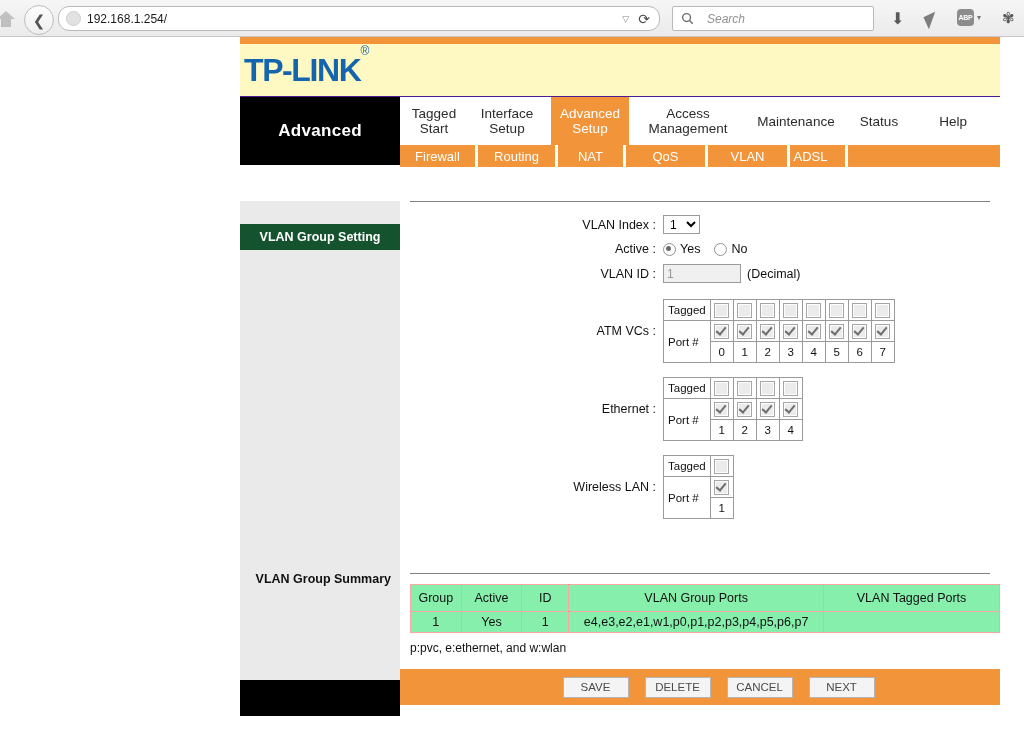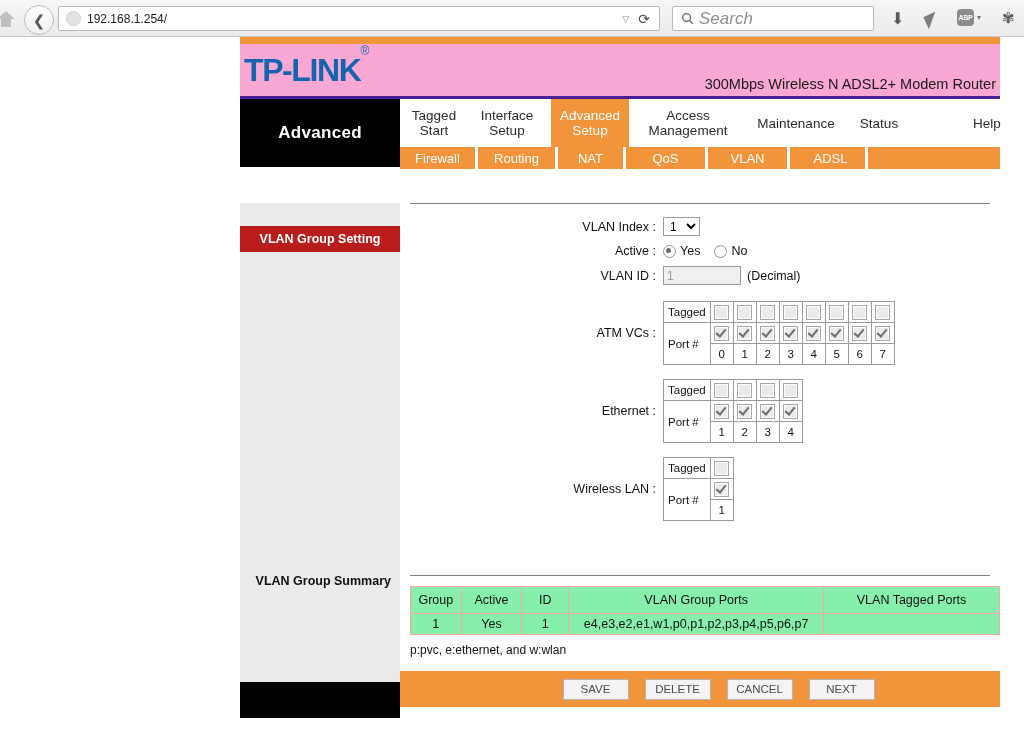--- a/index.html
+++ b/index.html
@@ -23,58 +23,58 @@
     opacity:.55;
   }
   .nav-back{
     position:absolute;left:24px;top:5px;width:28px;height:28px;
     border-radius:50%;border:1px solid #bdbdbd;
     background:linear-gradient(#fdfdfd,#efefef);
     display:flex;align-items:center;justify-content:center;
   }
   .urlbar{
     position:absolute;left:58px;top:6px;width:602px;height:25px;
-    background:#fff;border:1px solid #b9b9b9;border-radius:2px;
+    background:#fff;border:1px solid #b9b9b9;border-radius:11px;
     display:flex;align-items:center;box-sizing:border-box;
   }
   .url-favicon{
     width:13px;height:13px;border-radius:50%;
     background:#e2e2e2;border:1px solid #cfcfcf;margin-left:7px;flex:none;
   }
   .url-text{
     font-size:12px;color:#1b1b1b;margin-left:6px;flex:1;
     white-space:nowrap;overflow:hidden;
   }
   .url-drop{margin-right:9px;color:#8a8a8a;font-size:9px;}
   .url-reload{margin-right:9px;color:#4a4a4a;font-size:14px;line-height:1;}
   .searchbar{
     position:absolute;left:672px;top:6px;width:202px;height:25px;
     background:#fff;border:1px solid #b9b9b9;border-radius:2px;
     display:flex;align-items:center;box-sizing:border-box;
   }
-  .search-ph{font-size:17px;color:#8f8f8f;font-style:italic;margin-left:5px;}
+  .search-ph{font-size:12px;color:#8f8f8f;font-style:italic;margin-left:13px;}
   .tb-icon{position:absolute;top:9px;color:#5a5a5a;}
   .abp-badge{
     width:17px;height:17px;border-radius:4px;background:#8c8c8c;color:#fff;
     font-size:7px;font-weight:bold;display:flex;align-items:center;
     justify-content:center;letter-spacing:-.3px;
   }
 
   
   .page{
     position:absolute;left:0;top:37px;width:1024px;height:711px;
     background:#fff;
   }
   .router{
     position:absolute;left:240px;top:0px;width:760px;
   }
   .top-strip{height:7px;background:#f2953a;}
   .brandrow{
-    height:52px;background:#f9a8d4;position:relative;
-    border-bottom:3px solid #4c1d95;
+    height:52px;background:#fef9c3;position:relative;
+    border-bottom:1px solid #4c1d95;
   }
   .tplink-logo{
     position:absolute;left:4px;top:8px;
     font-size:32px;font-weight:bold;color:#1565ae;
     letter-spacing:-1.4px;font-family:"Liberation Sans", sans-serif;
   }
   .tplink-logo sup{font-size:12px;font-weight:normal;top:-14px;position:relative;letter-spacing:0;}
   .model{
     position:absolute;right:4px;bottom:4px;
     font-size:14.5px;color:#1a1a1a;
@@ -110,21 +110,21 @@
   }
 
   
   .body-wrap{position:relative;}
   .side{
     position:absolute;left:0;top:0;width:160px;
     background:#eaeaea;
   }
   .side-spacer{height:23px;}
   .side-hdr{
-    height:26px;background:#b91c1c;color:#fff;
+    height:26px;background:#14532d;color:#fff;
     display:flex;align-items:center;justify-content:center;
     font-size:12.5px;font-weight:bold;
   }
   .side-sum{
     position:absolute;left:0;top:367px;width:160px;height:22px;
     display:flex;align-items:center;justify-content:flex-end;
     font-size:12.5px;font-weight:bold;color:#111;
     padding-right:9px;box-sizing:border-box;
   }
   .side-foot{
@@ -254,21 +254,20 @@
 
 <div class="page">
   <div class="router">
 
     <div class="top-strip"></div>
 
     <div class="brandrow">
       <div class="tplink-logo">
         <span>TP-LINK</span><sup>®</sup>
       </div>
-      <div class="model">300Mbps Wireless N ADSL2+ Modem Router</div>
     </div>
 
     <div class="navrow">
       <div class="nav-block">
         <span>Advanced</span>
       </div>
       <div class="nav-tabs">
         <div class="nav-tab" style="left:0px;width:68px;">
           <span>Tagged</span>
           <span>Start</span>
@@ -284,21 +283,21 @@
         <div class="nav-tab" style="left:234px;width:108px;">
           <span>Access</span>
           <span>Management</span>
         </div>
         <div class="nav-tab" style="left:348px;width:96px;">
           <span>Maintenance</span>
         </div>
         <div class="nav-tab" style="left:448px;width:62px;">
           <span>Status</span>
         </div>
-        <div class="nav-tab" style="left:556px;width:62px;">
+        <div class="nav-tab" style="left:505px;width:62px;align-items:flex-end;">
           <span>Help</span>
         </div>
       </div>
     </div>
 
     <div class="subnav">
       <div class="sub-tab" style="left:0px;width:78px;">
           <span>Firewall</span>
         </div>
       <div class="sub-tab" style="left:78px;width:80px;">
@@ -306,21 +305,21 @@
         </div>
       <div class="sub-tab" style="left:158px;width:68px;">
           <span>NAT</span>
         </div>
       <div class="sub-tab" style="left:226px;width:82px;">
           <span>QoS</span>
         </div>
       <div class="sub-tab" style="left:308px;width:82px;">
           <span>VLAN</span>
         </div>
-      <div class="sub-tab" style="left:396px;width:72px;">
+      <div class="sub-tab" style="left:376px;width:72px;">
           <span>ADSL</span>
         </div>
     </div>
 
     <div class="body-wrap">
 
       <div class="side" style="height:515px;">
         <div class="side-spacer"></div>
         <div class="side-hdr">
           <span>VLAN Group Setting</span>

